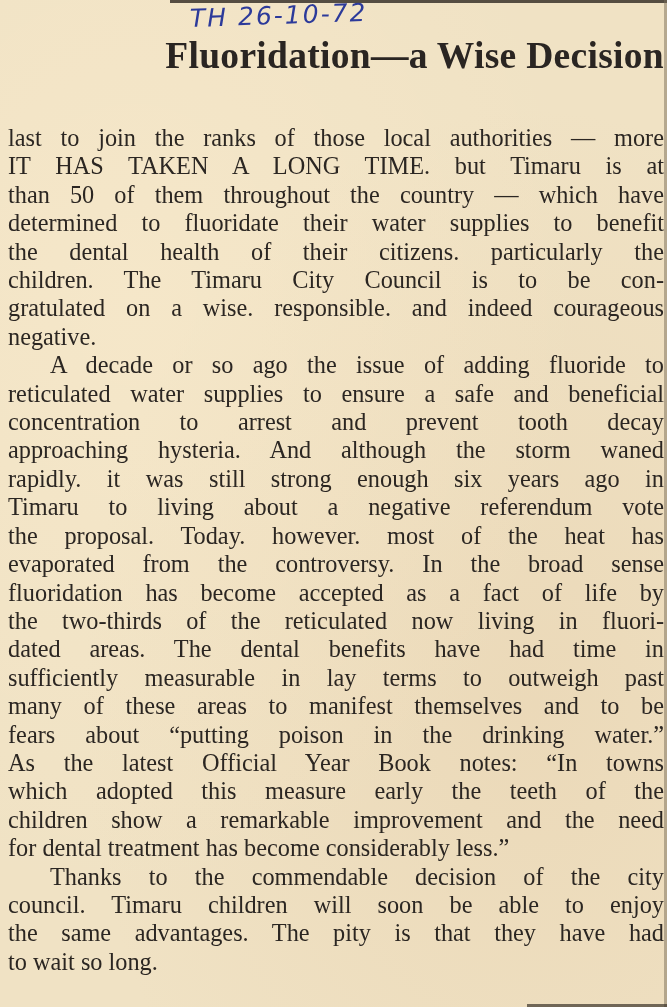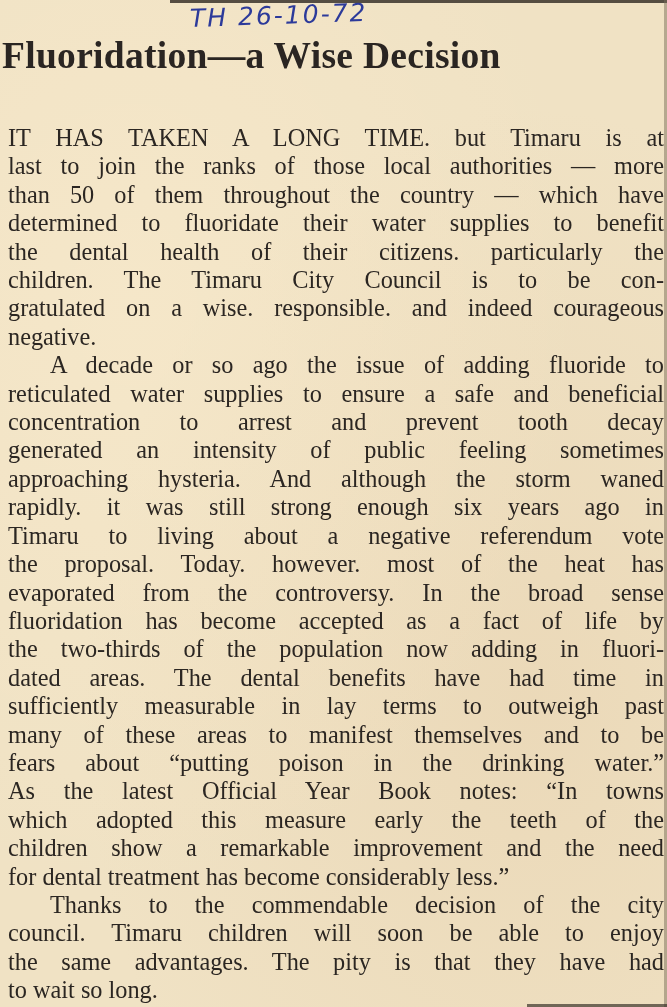--- a/index.html
+++ b/index.html
@@ -56,29 +56,30 @@
       font-size: 25px;
       font-style: italic;
       color: #2c3a9a;
       letter-spacing: 2px;
       transform: rotate(-2deg);
       transform-origin: left center;
     }
     .headline {
       position: absolute;
       top: 34px;
-      left: 2px;
+      left: 12px;
       width: 652px;
       margin: 0;
       font-family: "Liberation Serif", serif;
       font-weight: bold;
       font-size: 37.5px;
       color: #2a2522;
       white-space: nowrap;
       letter-spacing: 0.3px;
+      text-align: right;
     }
     .body {
       position: absolute;
       top: 124px;
       left: 8px;
       width: 656px;
       font-family: "Liberation Serif", serif;
       font-size: 24.3px;
       line-height: 28.4px;
       color: #2b2622;
@@ -108,41 +109,40 @@
   <div class="top-rule"></div>
   <div class="right-edge"></div>
   <div class="bottom-edge"></div>
 
   <div class="handwritten-date">TH 26-10-72</div>
 
   <h1 class="headline">Fluoridation—a Wise Decision</h1>
 
   <div class="body">
     <p class="para">
+      <span class="line">last to join the ranks of those local authorities — more</span>
       <span class="line">IT HAS TAKEN A LONG TIME. but Timaru is at</span>
-      <span class="line">last to join the ranks of those local authorities — more</span>
       <span class="line">than 50 of them throughout the country — which have</span>
       <span class="line">determined to fluoridate their water supplies to benefit</span>
       <span class="line">the dental health of their citizens. particularly the</span>
       <span class="line">children. The Timaru City Council is to be con-</span>
       <span class="line">gratulated on a wise. responsible. and indeed courageous</span>
       <span class="line last">negative.</span>
     </p>
     <p class="para">
       <span class="line indent">A decade or so ago the issue of adding fluoride to</span>
       <span class="line">reticulated water supplies to ensure a safe and beneficial</span>
       <span class="line">concentration to arrest and prevent tooth decay</span>
-      <span class="line">generated an intensity of public feeling sometimes</span>
       <span class="line">approaching hysteria. And although the storm waned</span>
       <span class="line">rapidly. it was still strong enough six years ago in</span>
       <span class="line">Timaru to living about a negative referendum vote</span>
       <span class="line">the proposal. Today. however. most of the heat has</span>
       <span class="line">evaporated from the controversy. In the broad sense</span>
       <span class="line">fluoridation has become accepted as a fact of life by</span>
-      <span class="line">the two-thirds of the population now adding in fluori-</span>
+      <span class="line">the two-thirds of the reticulated now living in fluori-</span>
       <span class="line">dated areas. The dental benefits have had time in</span>
       <span class="line">sufficiently measurable in lay terms to outweigh past</span>
       <span class="line">many of these areas to manifest themselves and to be</span>
       <span class="line">fears about “putting poison in the drinking water.”</span>
       <span class="line">As the latest Official Year Book notes: “In towns</span>
       <span class="line">which adopted this measure early the teeth of the</span>
       <span class="line">children show a remarkable improvement and the need</span>
       <span class="line last">for dental treatment has become considerably less.”</span>
     </p>
     <p class="para">

